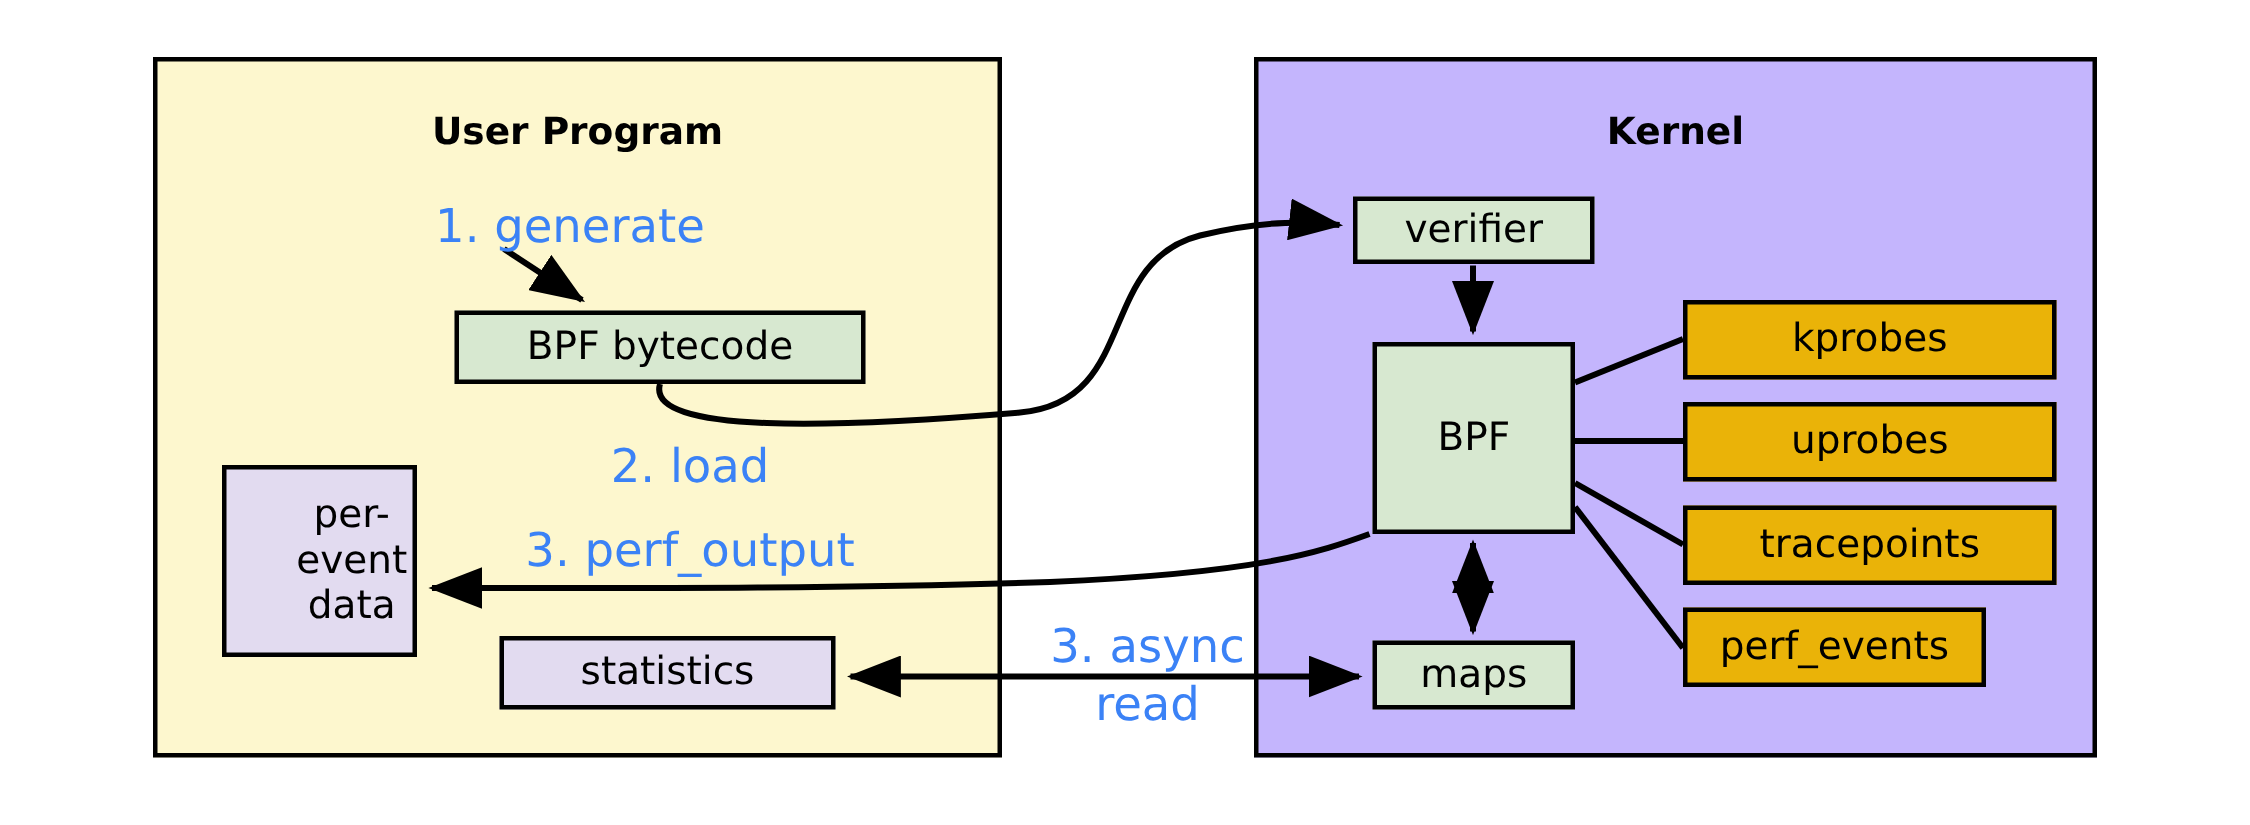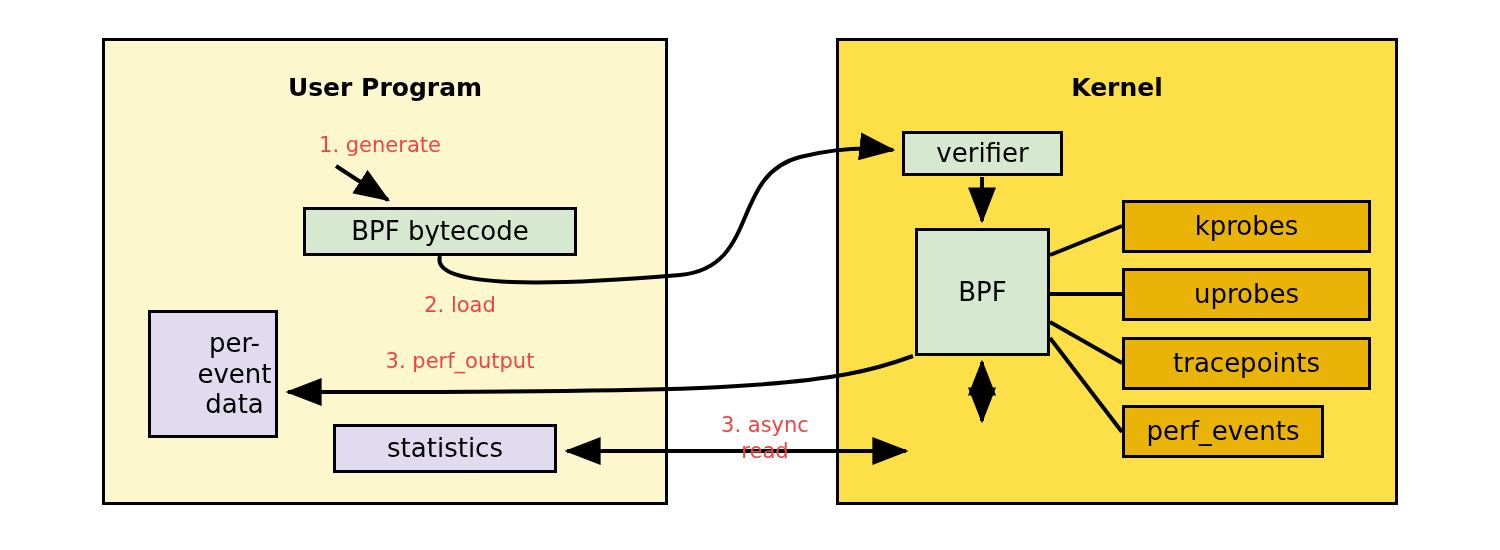--- a/index.html
+++ b/index.html
@@ -32,21 +32,21 @@
     top: 38px;
     width: 566px;
     height: 467px;
     background: #fdf7ce;
   }
   #panel-kernel {
     left: 836px;
     top: 38px;
     width: 562px;
     height: 467px;
-    background: #fde047;
+    background: #c4b5fd;
   }
   .panel-title {
     position: absolute;
     width: 100%;
     text-align: center;
     font-weight: bold;
     font-size: 25px;
     color: #000;
     top: 32px;
     left: 0;
@@ -74,22 +74,22 @@
   #node-verifier    { left: 902px; top: 131px; width: 161px; height: 45px; }
   #node-bpf         { left: 915px; top: 228px; width: 135px; height: 128px; }
   #node-maps        { left: 915px; top: 427px; width: 135px; height: 46px; }
   #node-kprobes     { left: 1122px; top: 200px; width: 249px; height: 53px; }
   #node-uprobes     { left: 1122px; top: 268px; width: 249px; height: 53px; }
   #node-tracepoints { left: 1122px; top: 337px; width: 249px; height: 53px; }
   #node-perfevents  { left: 1122px; top: 405px; width: 202px; height: 53px; }
 
   .edge-label {
     position: absolute;
-    font-size: 21px;
-    color: #ef4444;
+    font-size: 31px;
+    color: #3b82f6;
     text-align: center;
     white-space: pre-line;
     line-height: 1.25;
   }
   #label-generate   { left: 250px; top: 132px; width: 260px; }
   #label-load       { left: 330px; top: 292px; width: 260px; }
   #label-perfoutput { left: 270px; top: 348px; width: 380px; }
   #label-asyncread  { left: 650px; top: 412px; width: 230px; }
 
   svg#edges {
@@ -145,20 +145,21 @@
   </svg>
 
   <div class="node green" id="node-bytecode">BPF bytecode</div>
   <div class="node purple" id="node-perevent">per-
 event
 data</div>
   <div class="node purple" id="node-statistics">statistics</div>
 
   <div class="node green" id="node-verifier">verifier</div>
   <div class="node green" id="node-bpf">BPF</div>
+  <div class="node green" id="node-maps">maps</div>
 
   <div class="node blue" id="node-kprobes">kprobes</div>
   <div class="node blue" id="node-uprobes">uprobes</div>
   <div class="node blue" id="node-tracepoints">tracepoints</div>
   <div class="node blue" id="node-perfevents">perf_events</div>
 
   <div class="edge-label" id="label-generate">1. generate</div>
   <div class="edge-label" id="label-load">2. load</div>
   <div class="edge-label" id="label-perfoutput">3. perf_output</div>
   <div class="edge-label" id="label-asyncread">3. async

